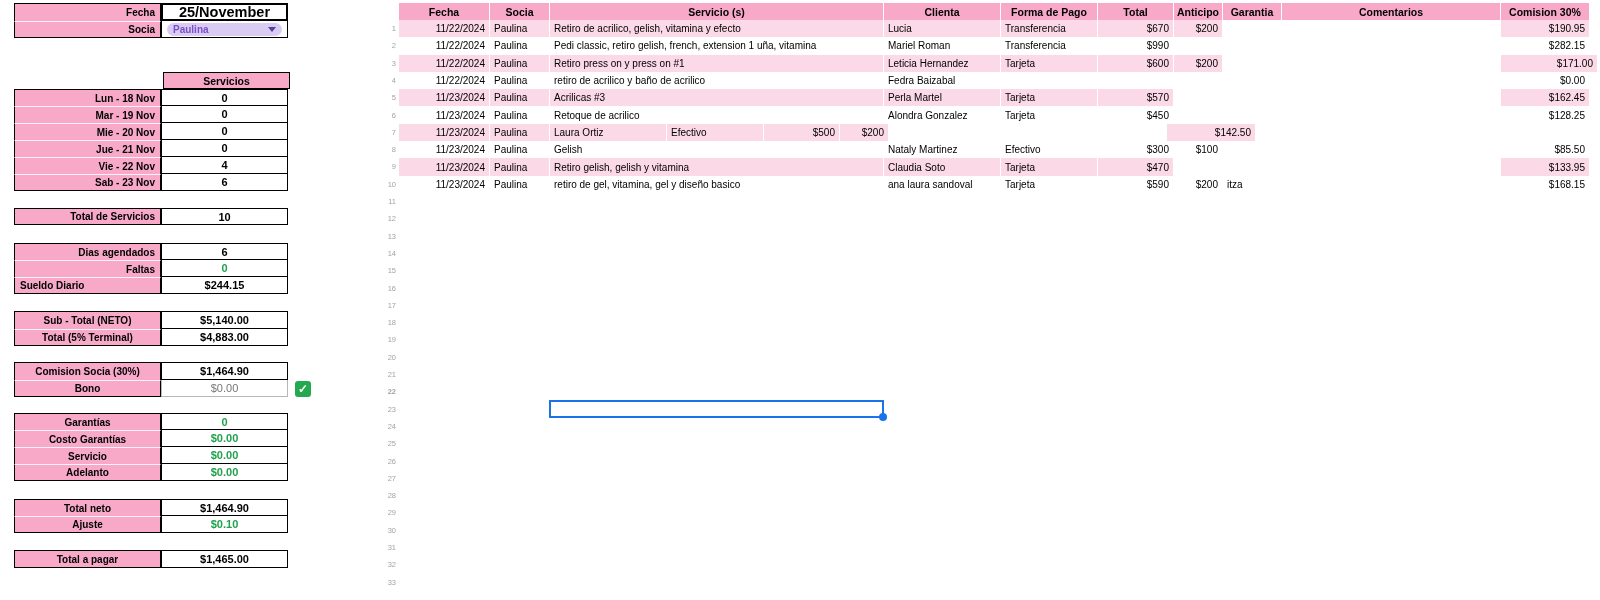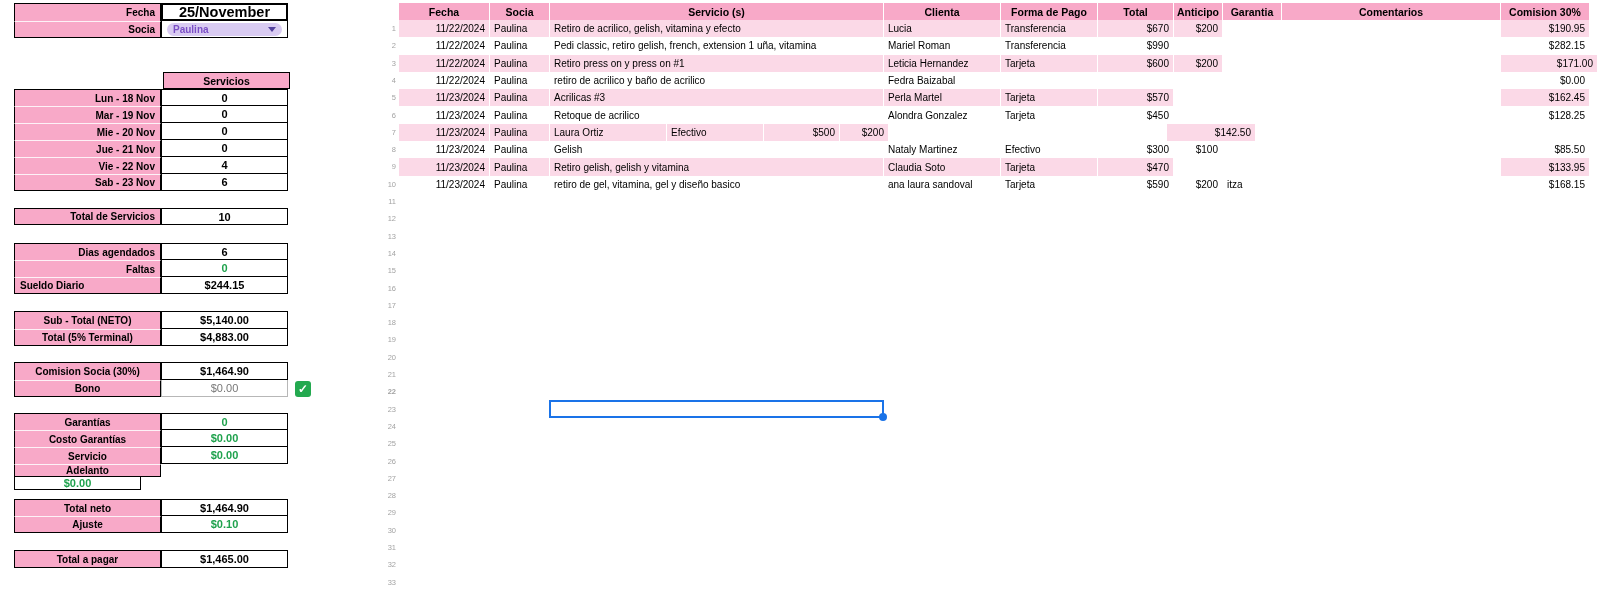--- a/index.html
+++ b/index.html
@@ -186,21 +186,21 @@
     <div class="lval green">0</div>
   </div>
   <div class="lrow" style="height:17px;">
     <div class="llabel center">Costo Garantías</div>
     <div class="lval green">$0.00</div>
   </div>
   <div class="lrow" style="height:17px;">
     <div class="llabel center">Servicio</div>
     <div class="lval green">$0.00</div>
   </div>
-  <div class="lrow" style="height:17px;flex-direction:column;">
+  <div class="lrow" style="height:17px;">
     <div class="llabel center">Adelanto</div>
     <div class="lval green">$0.00</div>
   </div>
 </div>
 
 <div class="lsec" style="top:499px;">
   <div class="lrow" style="height:17px;">
     <div class="llabel center">Total neto</div>
     <div class="lval">$1,464.90</div>
   </div>

